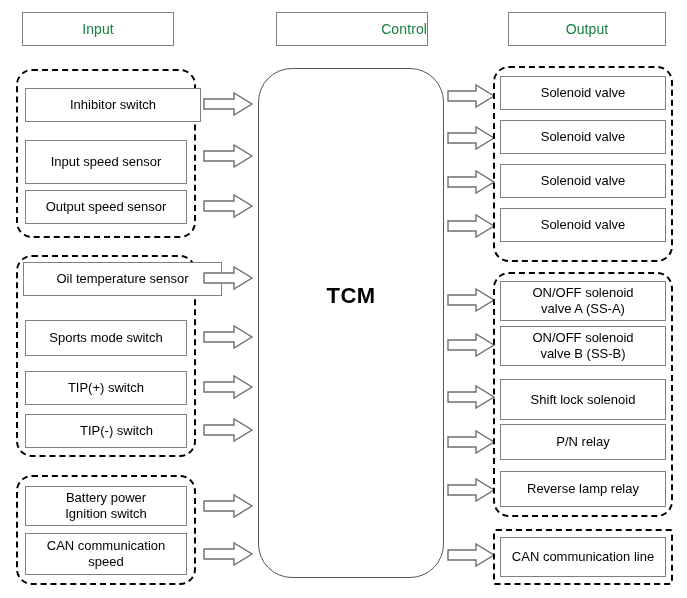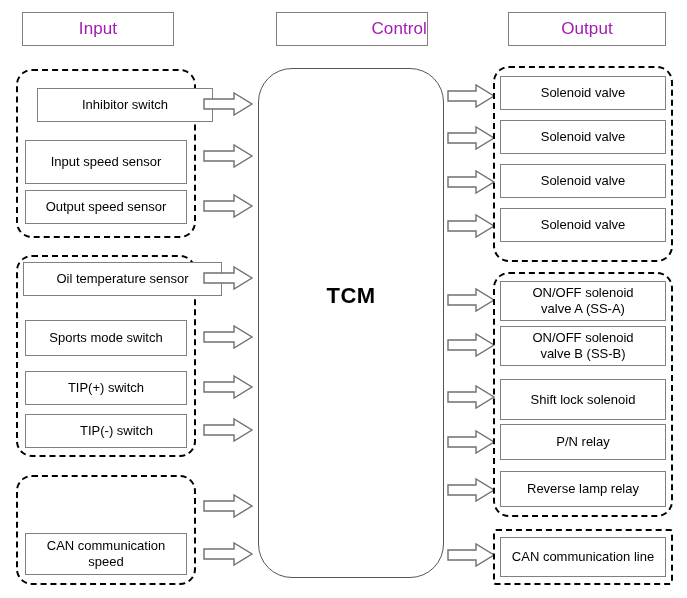--- a/index.html
+++ b/index.html
@@ -21,22 +21,22 @@
 
   
   .header-box {
     position: absolute;
     box-sizing: border-box;
     border: 1px solid #808080;
     background: #ffffff;
     display: flex;
     align-items: center;
     justify-content: center;
-    font-size: 17px;
-    color: #a21caf;
+    font-size: 14px;
+    color: #15803d;
     letter-spacing: .1px;
   }
 
   
   .group {
     position: absolute;
     box-sizing: border-box;
     border: 2px dashed #000000;
     border-radius: 16px;
     background: transparent;
@@ -103,21 +103,21 @@
   <div class="header-box" style="left:276px; top:12px; width:152px; height:34px;justify-content:flex-end;">
     <span>Control</span>
   </div>
 
   <div class="header-box" style="left:508px; top:12px; width:158px; height:34px;">
     <span>Output</span>
   </div>
 
   <div class="group" style="left:16px; top:69px; width:180px; height:169px;"></div>
 
-  <div class="item-box" style="left:25px; top:88px; width:176px; height:34px;margin-left:12px;">
+  <div class="item-box" style="left:25px; top:88px; width:176px; height:34px;">
     <span class="two-line">Inhibitor switch</span>
   </div>
   <div class="item-box" style="left:25px; top:140px; width:162px; height:44px;">
     <span class="two-line">Input speed sensor</span>
   </div>
   <div class="item-box" style="left:25px; top:190px; width:162px; height:34px;">
     <span class="two-line">Output speed sensor</span>
   </div>
 
   <div class="group" style="left:16px; top:255px; width:180px; height:202px;"></div>
@@ -130,20 +130,24 @@
   </div>
   <div class="item-box" style="left:25px; top:371px; width:162px; height:34px;">
     <span class="two-line">TIP(+) switch</span>
   </div>
   <div class="item-box" style="left:25px; top:414px; width:162px; height:34px;padding-left:24px;">
     <span class="two-line">TIP(-) switch</span>
   </div>
 
   <div class="group" style="left:16px; top:475px; width:180px; height:110px;"></div>
 
+  <div class="item-box" style="left:25px; top:486px; width:162px; height:40px;">
+    <span class="two-line">Battery power
+Ignition switch</span>
+  </div>
   <div class="item-box" style="left:25px; top:533px; width:162px; height:42px;">
     <span class="two-line">CAN communication
 speed</span>
   </div>
 
   <div class="arrow" style="left:203px; top:92px;">
     <svg width="50" height="24" viewBox="0 0 50 24">
         <polygon points="1,7 31,7 31,1 49,12 31,23 31,17 1,17" fill="#ffffff" stroke="#6f6f6f" stroke-width="1.4" stroke-linejoin="miter"></polygon>
       </svg>
   </div>

